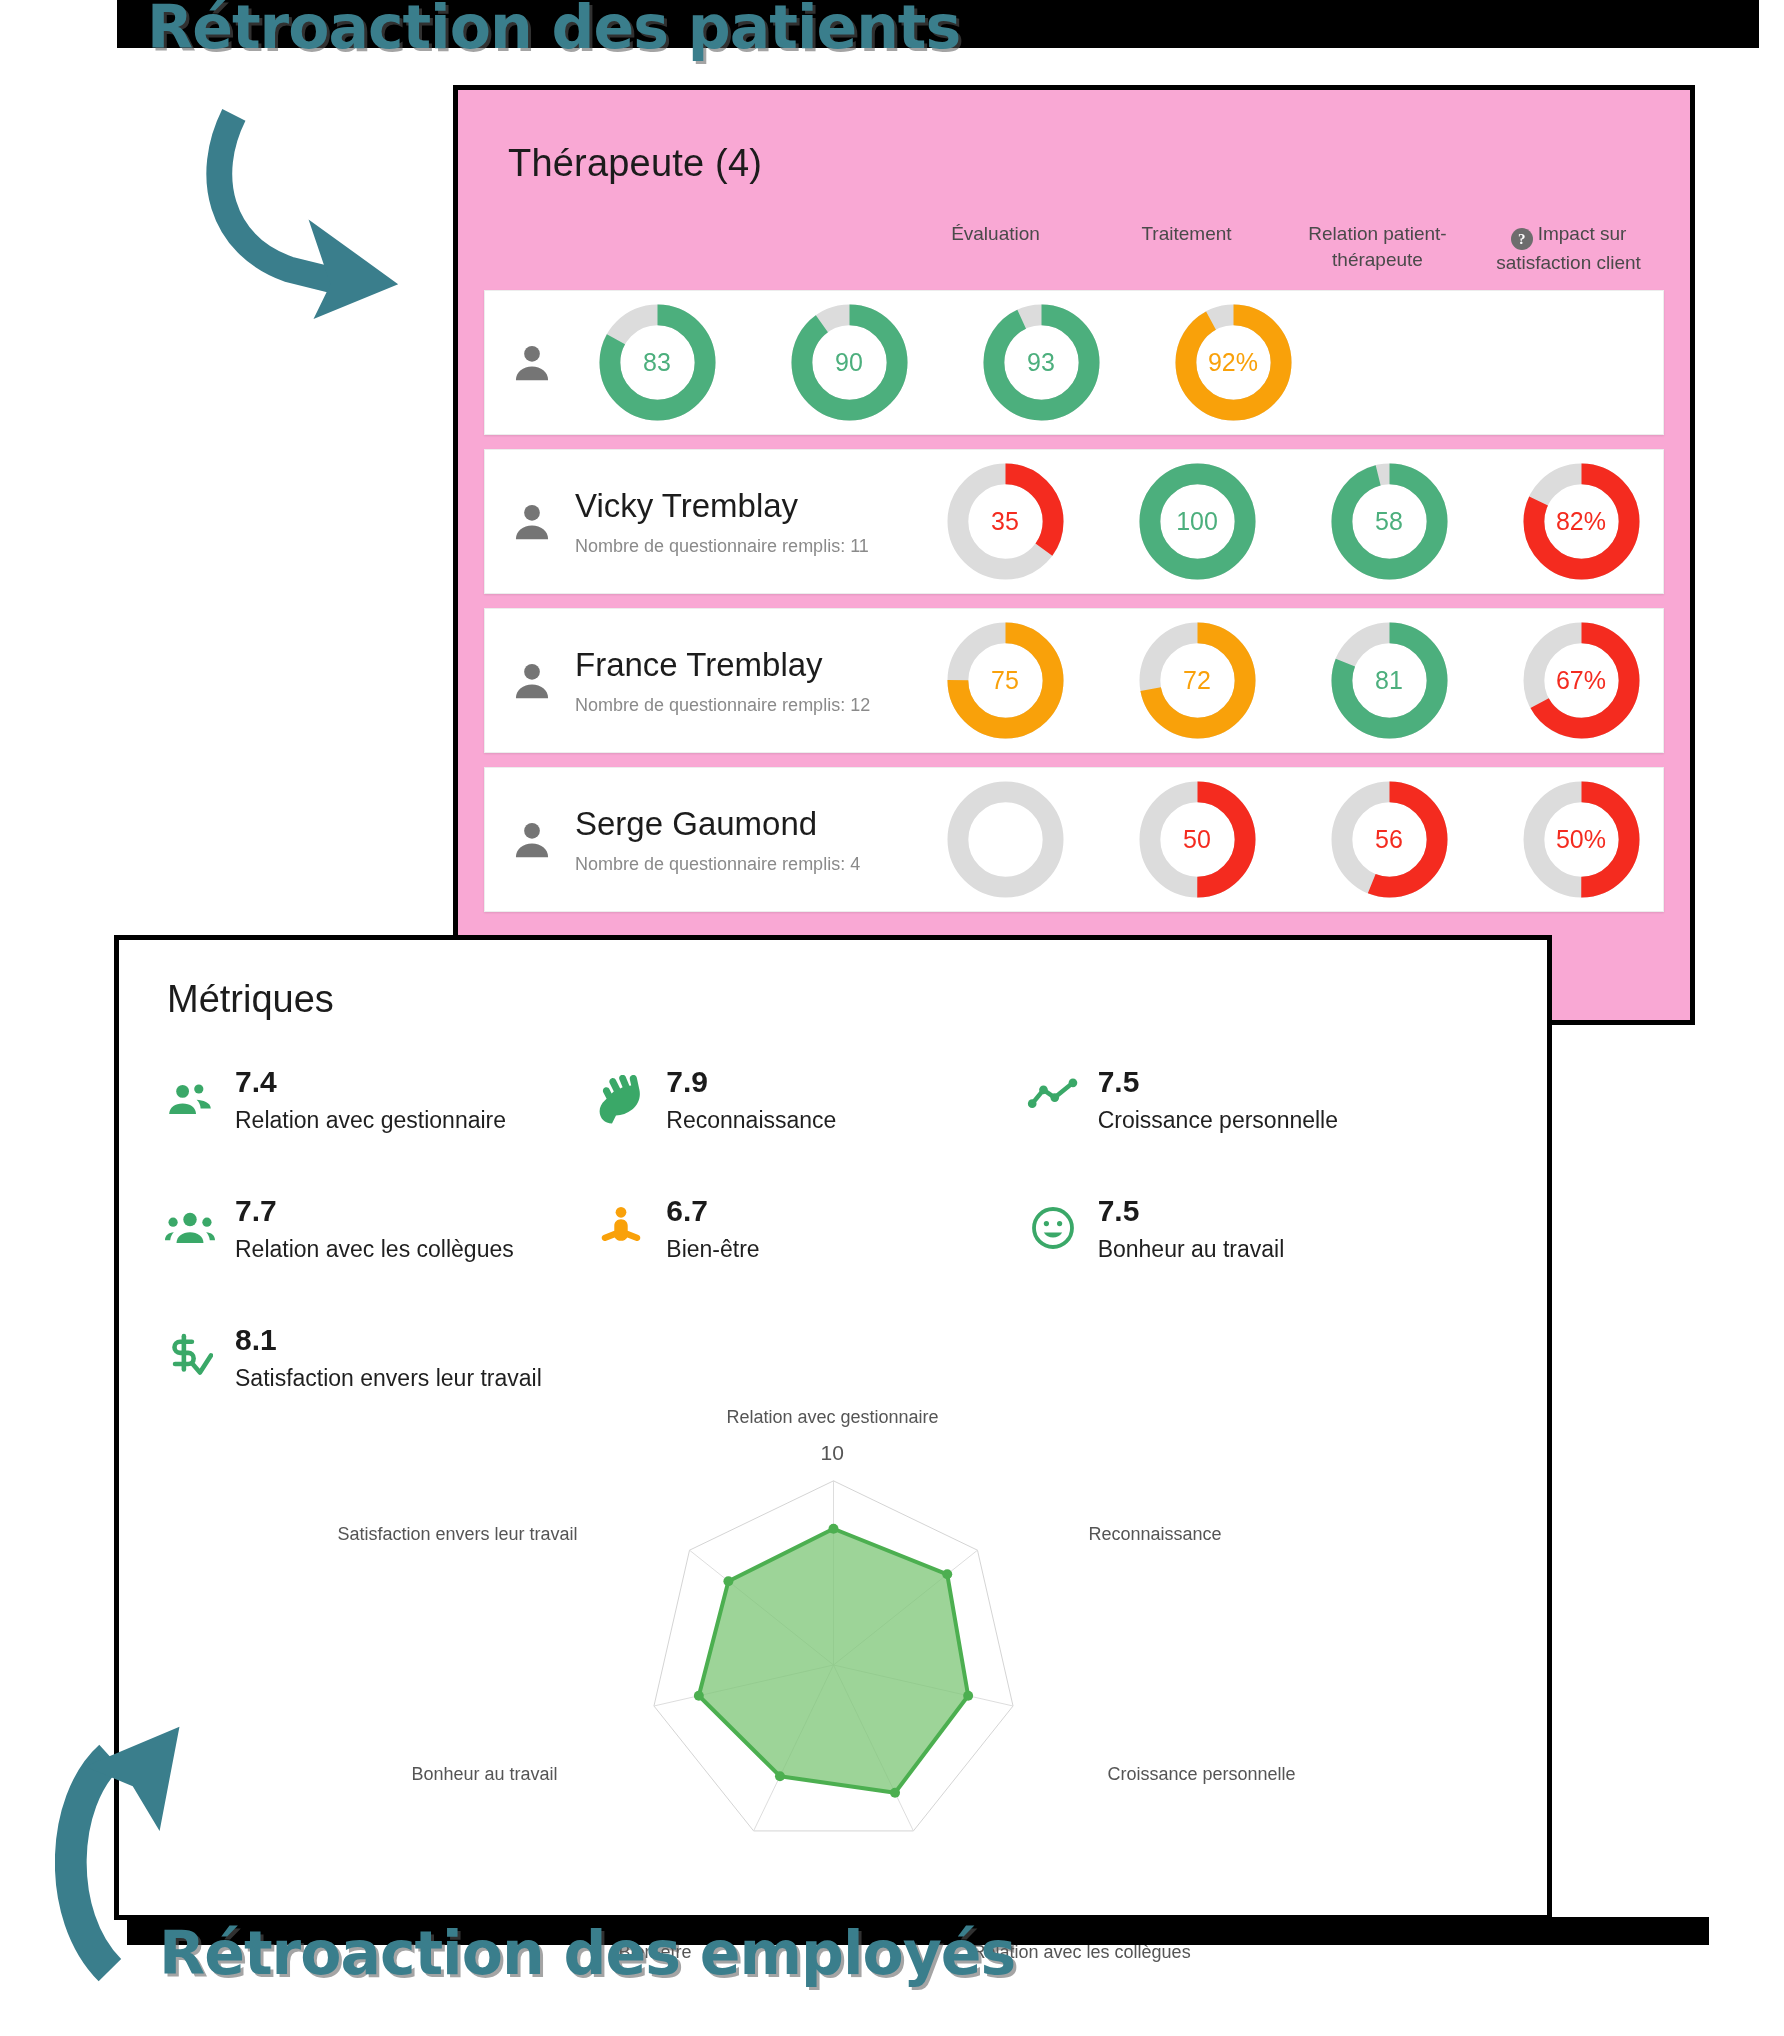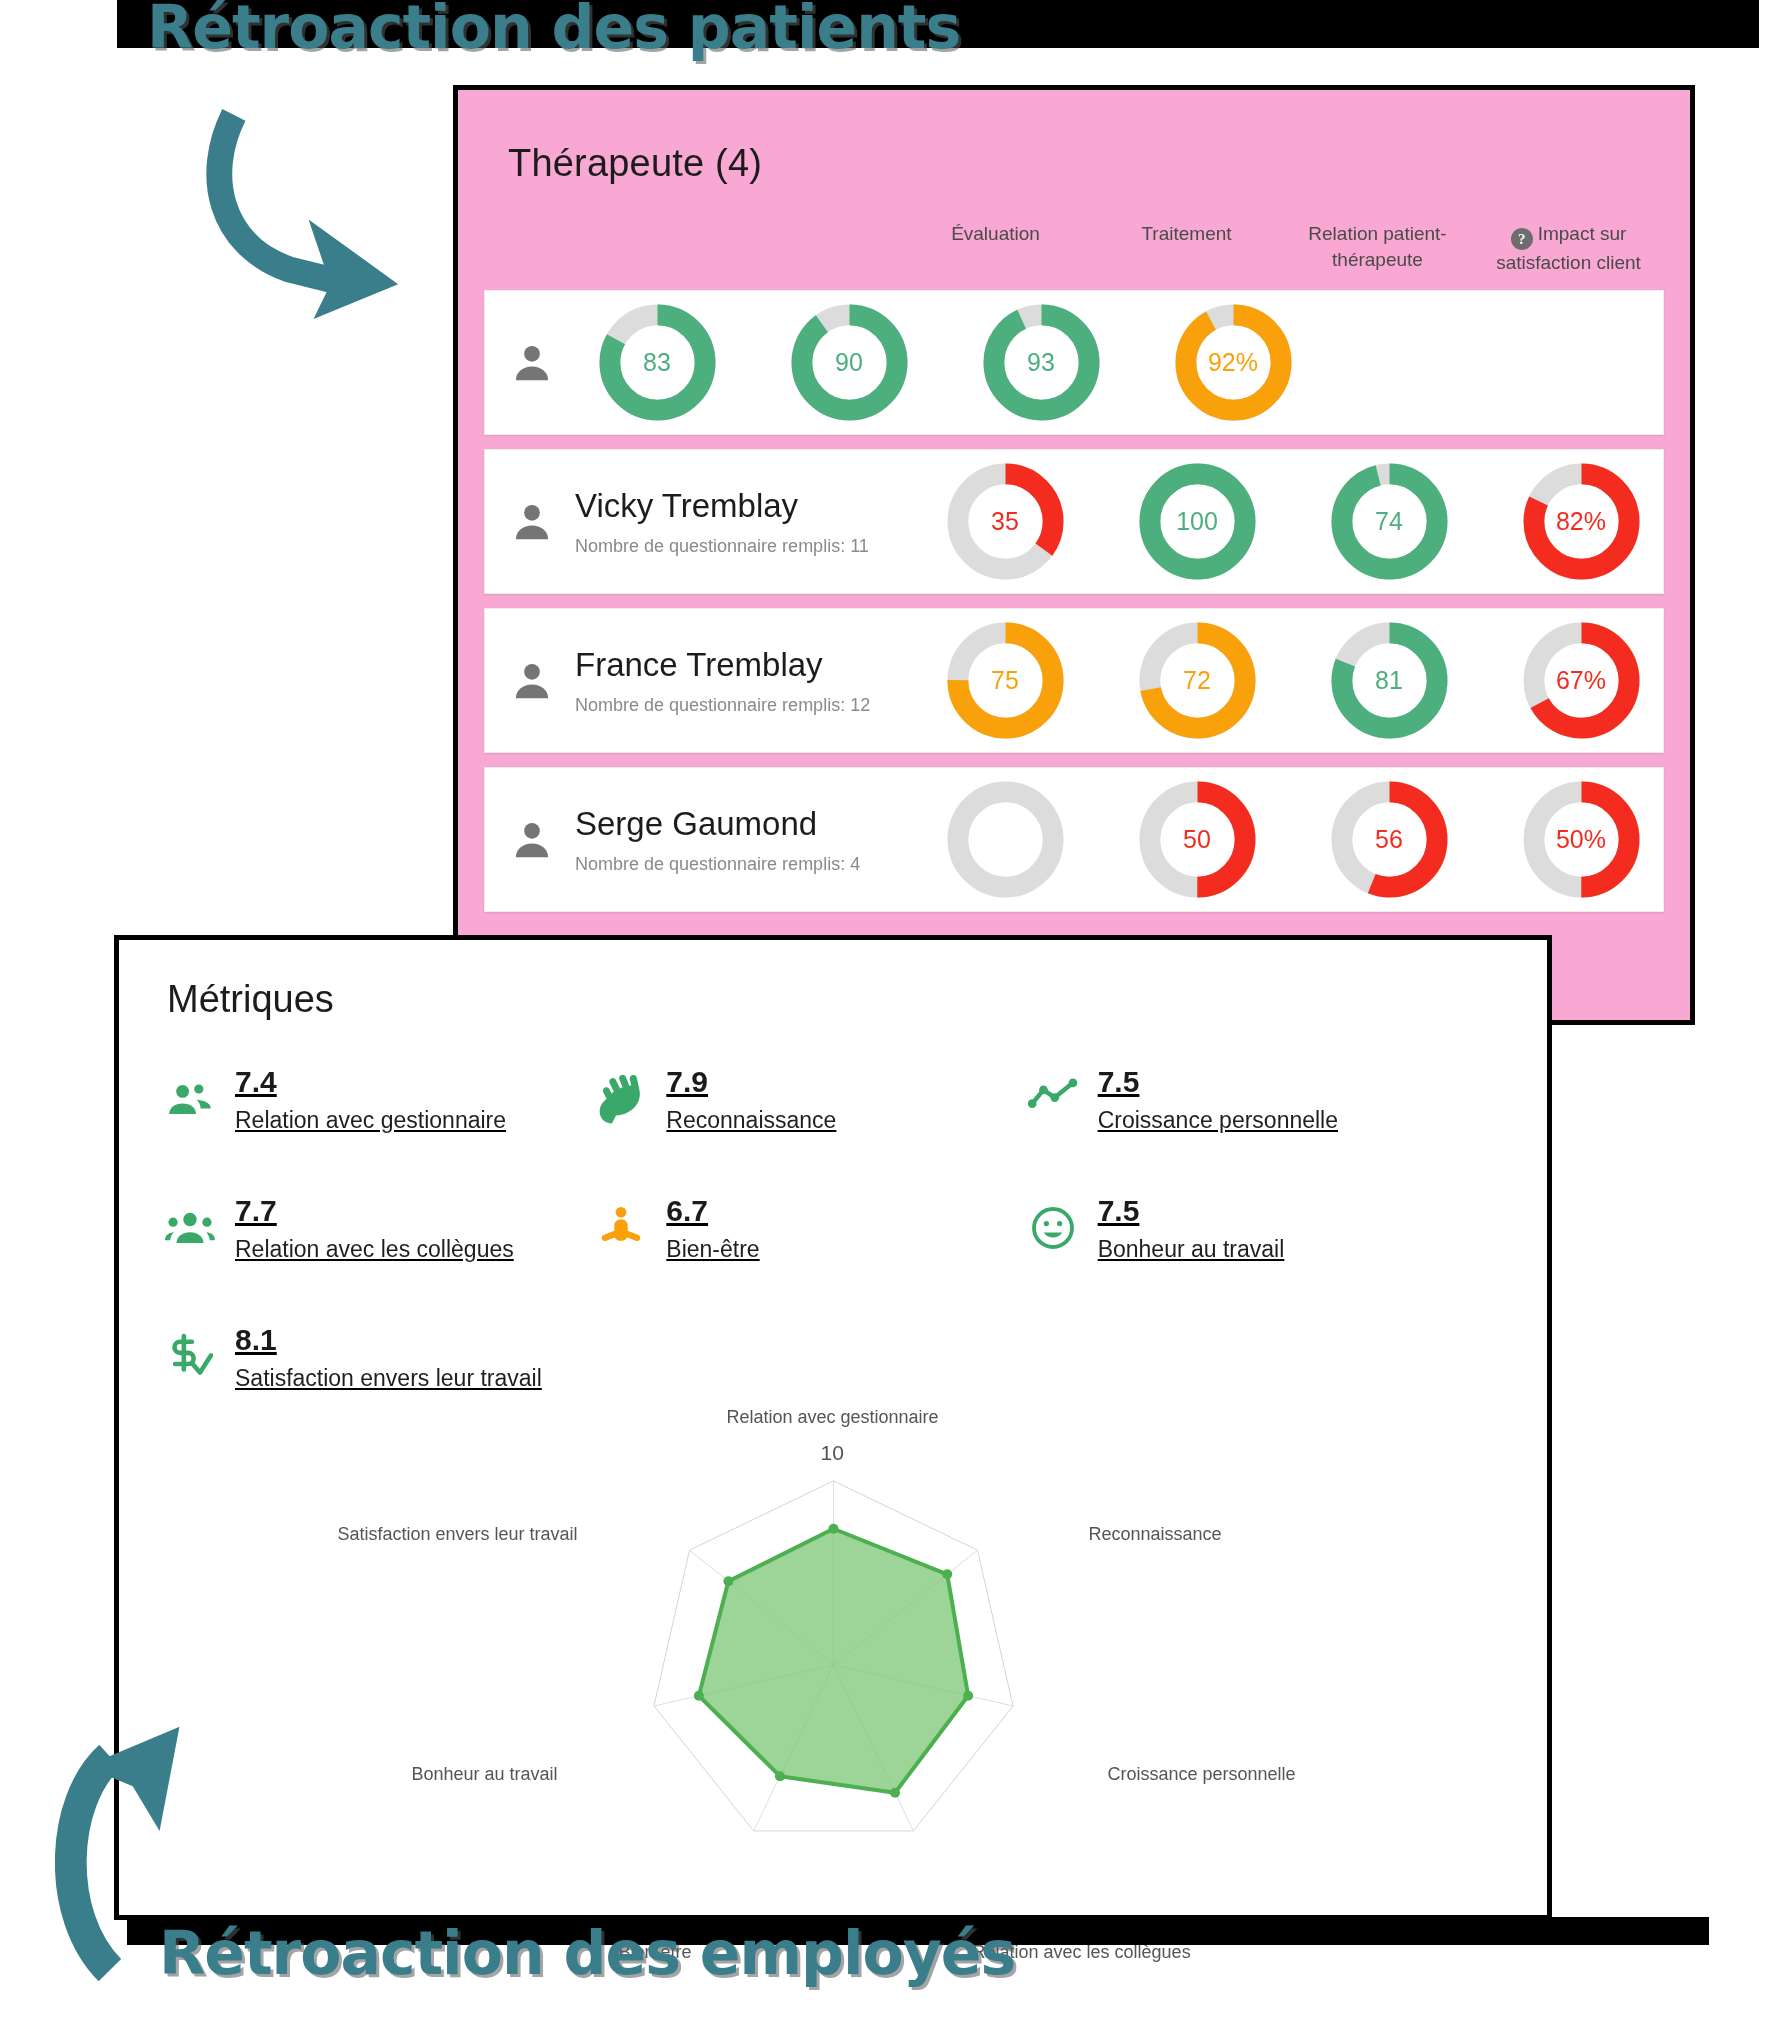--- a/index.html
+++ b/index.html
@@ -106,21 +106,20 @@
   .metrics-title {
     font-size: 38px; color: #1c1c1c; font-weight: 400;
     margin: 38px 0 0 48px;
   }
   .metrics-grid {
     display: grid;
     grid-template-columns: 1fr 1fr 1fr;
     row-gap: 24px;
     margin: 44px 0 0 38px;
     width: 1294px;
-    text-decoration: underline;
   }
   .metric { display: flex; align-items: flex-start; height: 105px; }
   .metric .m-icon { width: 66px; flex: 0 0 66px; display:flex; justify-content:center; padding-top: 10px; }
   .metric .m-body { padding-left: 12px; }
   .m-score { font-size: 30px; font-weight: 700; color: #1b1b1b; line-height: 1.1; }
   .m-label { font-size: 23px; color: #1f1f1f; margin-top: 9px; white-space: nowrap; }
 
   
   .radar-wrap { position: relative; margin: 6px auto 0 auto; width: 1095px; height: 468px; }
   .radar-wrap svg { display:block; margin: 0 auto; }
@@ -245,21 +244,21 @@
     </svg>
     <div class="val" style="color:#4caf7d">100</div>
   </div>
               </div>
               <div class="donut-cell">
                 <div class="donut">
     <svg width="117" height="117" viewBox="0 0 118 118">
       <circle cx="59" cy="59" r="48" fill="none" stroke="#dcdcdc" stroke-width="21"></circle>
       <circle cx="59" cy="59" r="48" fill="none" stroke="#4caf7d" stroke-width="21" stroke-dasharray="289.52917895483534 12.063715789784794"></circle>
     </svg>
-    <div class="val" style="color:#4caf7d">74</div>
+    <div class="val" style="color:#4caf7d">58</div>
   </div>
               </div>
               <div class="donut-cell">
                 <div class="donut">
     <svg width="117" height="117" viewBox="0 0 118 118">
       <circle cx="59" cy="59" r="48" fill="none" stroke="#dcdcdc" stroke-width="21"></circle>
       <circle cx="59" cy="59" r="48" fill="none" stroke="#f42b1f" stroke-width="21" stroke-dasharray="247.3061736905885 54.28672105403163"></circle>
     </svg>
     <div class="val" style="color:#f42b1f">82%</div>
   </div>

